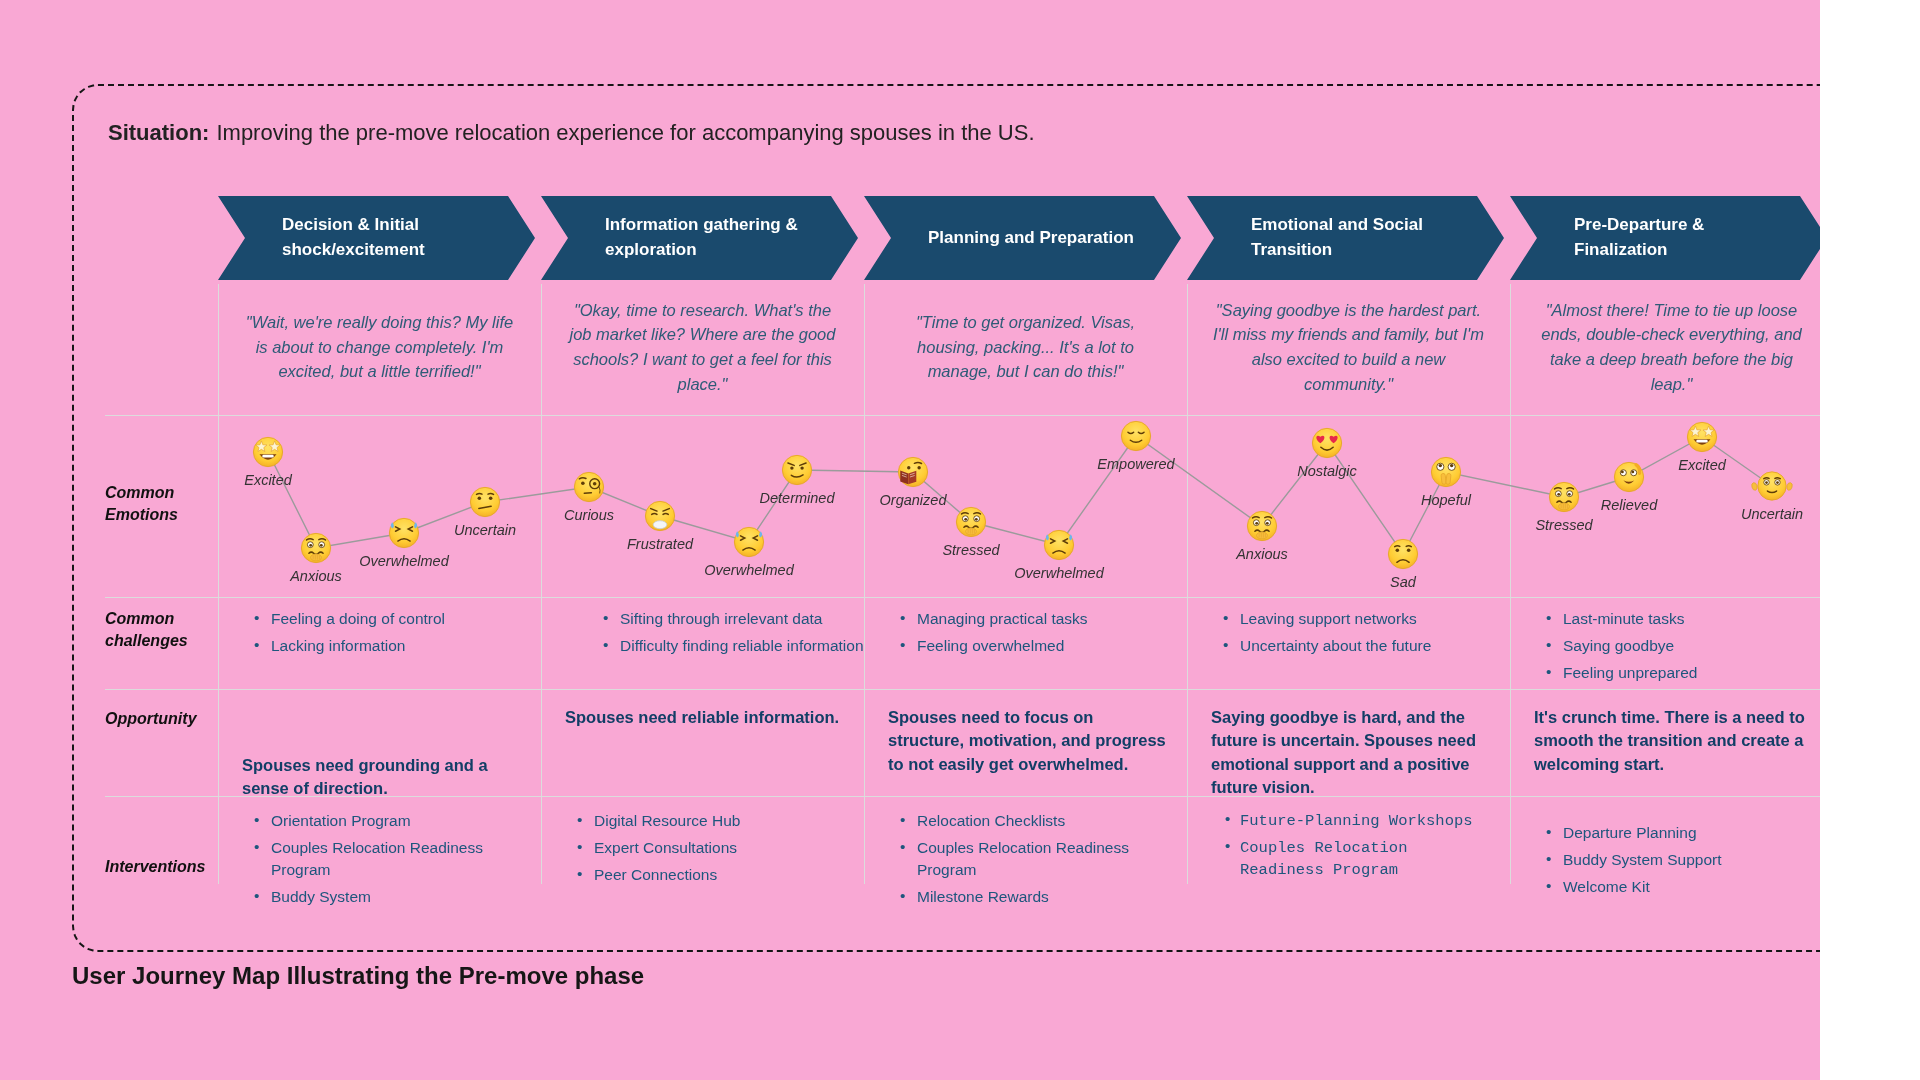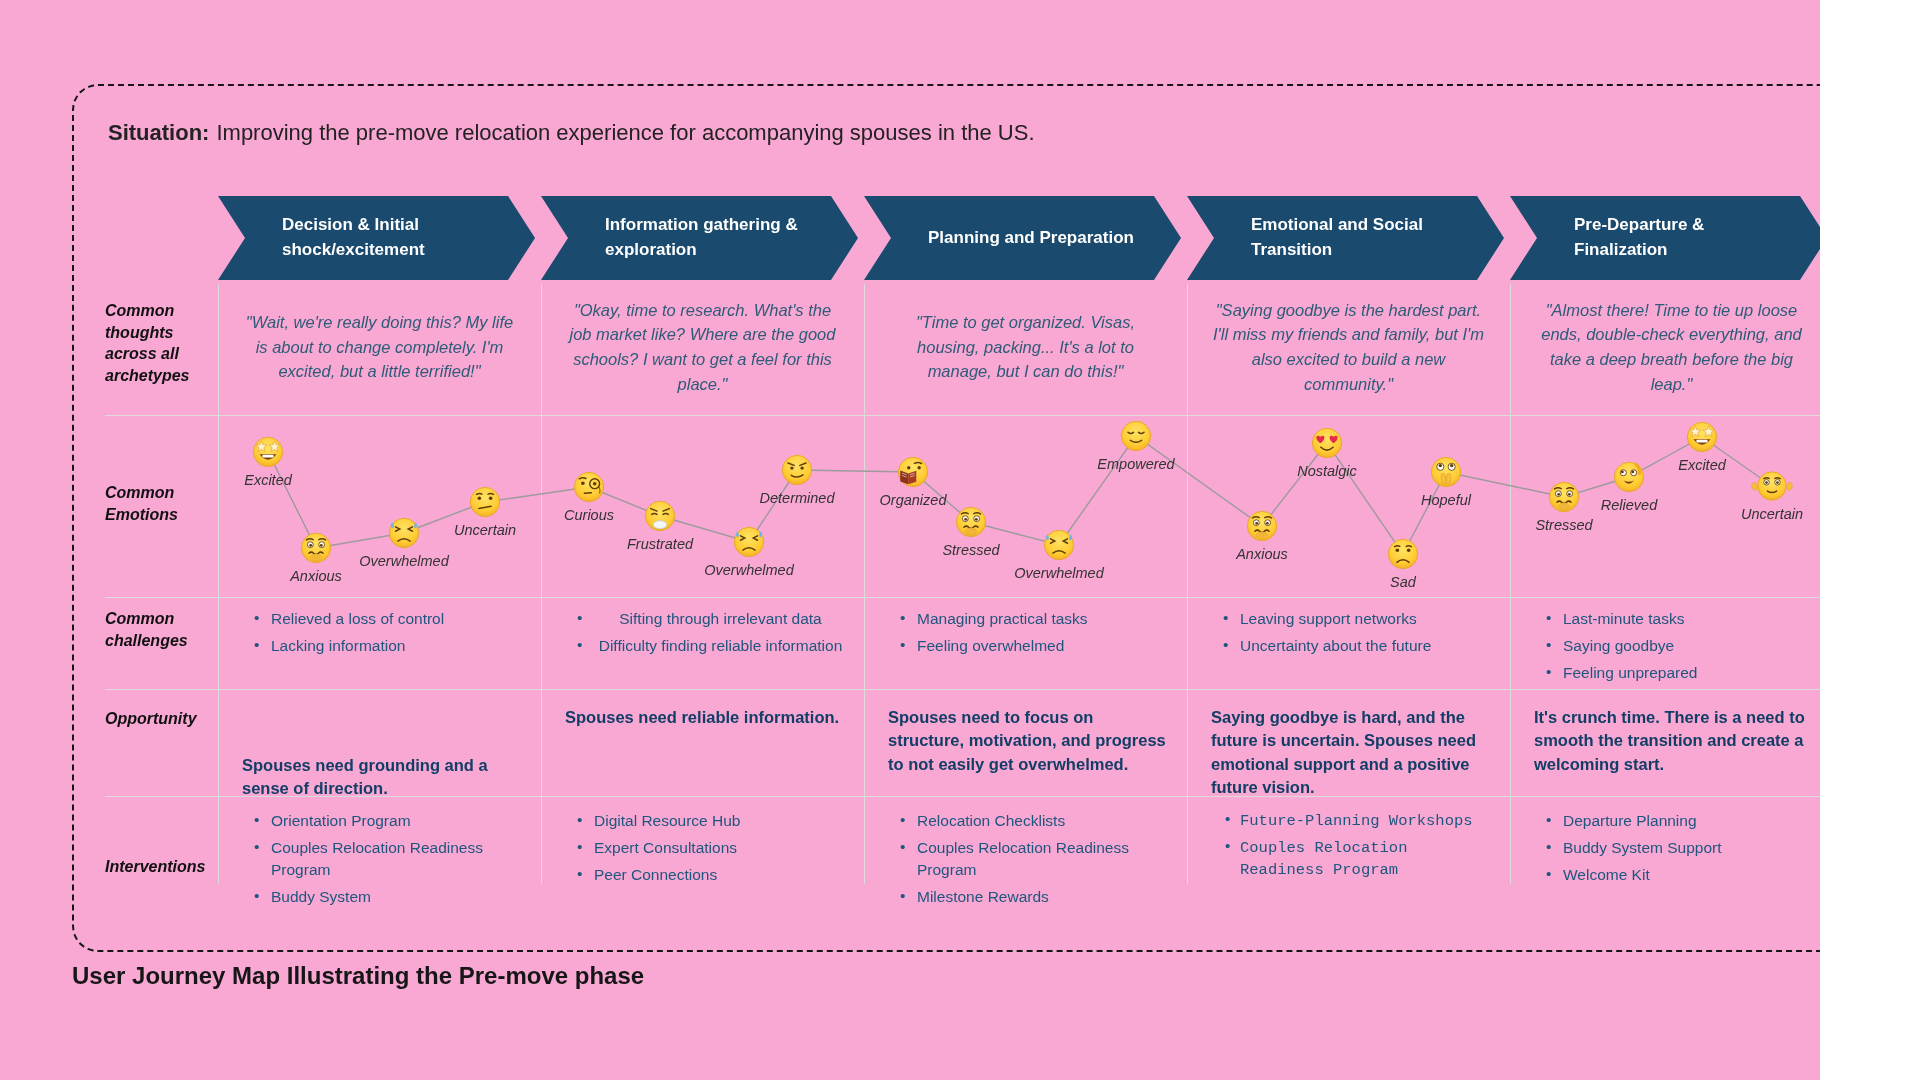--- a/index.html
+++ b/index.html
@@ -61,21 +61,20 @@
   </defs>
 </svg>
 
 <div class="canvas">
   <div class="frame"></div>
 
   <div class="situation">
     <span class="sit-label">Situation:</span><span>Improving the pre-move relocation experience for accompanying spouses in the US.</span>
   </div>
 
-  <div class="rowlabel lbl-thoughts">Common thoughts across all archetypes</div>
   <div class="rowlabel lbl-emotions">Common Emotions</div>
   <div class="rowlabel lbl-challenges">Common challenges</div>
   <div class="rowlabel lbl-opportunity">Opportunity</div>
   <div class="rowlabel lbl-interventions">Interventions</div>
 
   <div id="grid">
       <div class="hline" style="top: 415px; background: rgb(220, 220, 220);"></div>
       <div class="hline" style="top: 597px; background: rgb(220, 220, 220);"></div>
       <div class="hline" style="top: 689px; background: rgb(220, 220, 220);"></div>
       <div class="hline" style="top: 796px; background: rgb(220, 220, 220);"></div>
@@ -90,36 +89,36 @@
     <polyline id="emo-polyline" fill="none" stroke-width="1.4" points="163,36 211,132 299,117 380,86 484,71 555,100 644,126 692,54 808,56 866,106 954,129 1031,20 1157,110 1222,27 1298,138 1341,56 1459,81 1524,61 1597,21 1667,70" stroke="#9B9B9B"></polyline>
   </svg>
 
   <div id="phases">
   <div class="arrow" style="left: 218px;">
     <span class="arrow-title">Decision &amp; Initial
 shock/excitement</span>
   </div>
   <div class="thought" style="left: 218px; width: 323px;">"Wait, we're really doing this? My life is about to change completely. I'm excited, but a little terrified!"</div>
   <ul class="blist challenges" style="left: 254px;">
-        <li>Relieved a loss of control</li>
+        <li>Feeling a doing of control</li>
         <li>Lacking information</li>
       </ul>
   <div class="opportunity" style="left: 242px; margin-top: 48px;">Spouses need grounding and a sense of direction.</div>
   <ul class="blist interventions" style="left: 254px;">
         <li>Orientation Program</li>
         <li>Couples Relocation Readiness Program</li>
         <li>Buddy System</li>
       </ul>
 
   <div class="arrow" style="left: 541px;">
     <span class="arrow-title">Information gathering &amp;
 exploration</span>
   </div>
   <div class="thought" style="left: 541px; width: 323px;">"Okay, time to research. What's the job market like? Where are the good schools? I want to get a feel for this place."</div>
-  <ul class="blist challenges" style="left: 577px; text-align: center;">
+  <ul class="blist challenges" style="left: 603px;">
         <li>Sifting through irrelevant data</li>
         <li>Difficulty finding reliable information</li>
       </ul>
   <div class="opportunity" style="left: 565px;">Spouses need reliable information.</div>
   <ul class="blist interventions" style="left: 577px;">
         <li>Digital Resource Hub</li>
         <li>Expert Consultations</li>
         <li>Peer Connections</li>
       </ul>
 
@@ -157,21 +156,21 @@
     <span class="arrow-title">Pre-Departure &amp;
 Finalization</span>
   </div>
   <div class="thought" style="left: 1510px; width: 323px;">"Almost there! Time to tie up loose ends, double-check everything, and take a deep breath before the big leap."</div>
   <ul class="blist challenges" style="left: 1546px;">
         <li>Last-minute tasks</li>
         <li>Saying goodbye</li>
         <li>Feeling unprepared</li>
       </ul>
   <div class="opportunity" style="left: 1534px;">It's crunch time. There is a need to smooth the transition and create a welcoming start.</div>
-  <ul class="blist interventions" style="left: 1546px;">
+  <ul class="blist interventions" style="left: 1546px; margin-top: 12px;">
         <li>Departure Planning</li>
         <li>Buddy System Support</li>
         <li>Welcome Kit</li>
       </ul>
 </div>
   <div id="emotions">
       <div class="emotion">
         <span class="emoji" style="left: 251px; top: 435px;"><svg width="34" height="34" viewBox="0 0 36 36">
             <circle cx="18" cy="18" r="15.5" fill="url(#emg)" stroke="#E5A62A" stroke-width="1"></circle>
             <polygon points="11.00,6.30 12.59,10.32 16.90,10.58 13.57,13.33 14.64,17.52 11.00,15.20 7.36,17.52 8.43,13.33 5.10,10.58 9.41,10.32 " fill="#FCF4D4" stroke="#E7A93B" stroke-width="0.8" stroke-linejoin="round"></polygon>

